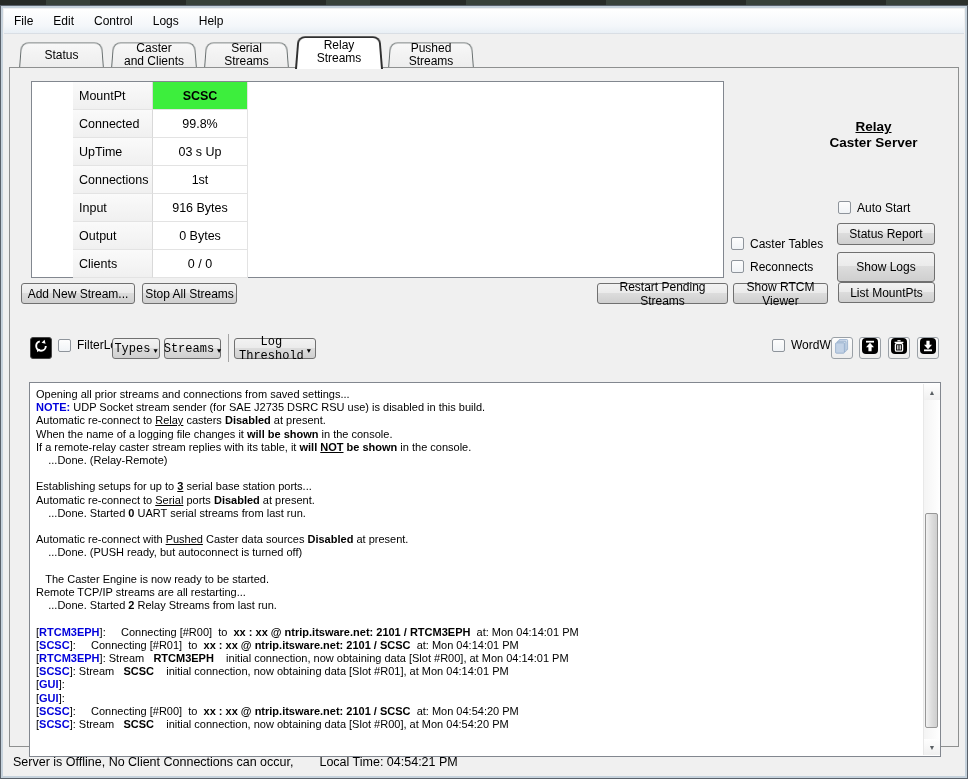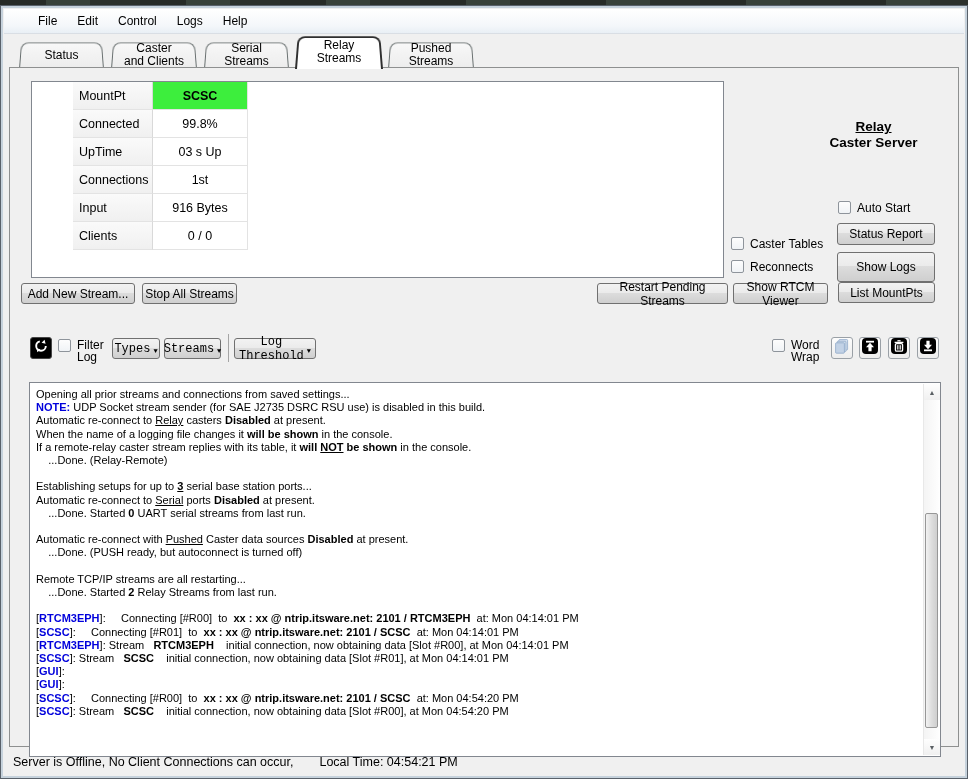--- a/index.html
+++ b/index.html
@@ -6,21 +6,21 @@
   html,body { width:968px; height:779px; overflow:hidden; background:#2E332E;
               font-family:"Liberation Sans", sans-serif; }
   .desktop-strip { position:absolute; left:0; top:0; width:968px; height:5px;
     background:repeating-linear-gradient(90deg,#272B27 0 46px,#39423a 46px 90px,#2c312c 90px 140px); }
   .window { position:absolute; left:0; top:5px; width:968px; height:774px;
     background:#F0F0F0; border:1px solid #59616A; box-shadow: inset 0 0 0 2px #C6D2DC; }
 
   
   .menubar { position:absolute; left:3px; top:3px; right:3px; height:25px;
     background:linear-gradient(#FFFFFF,#F4F7FA 70%,#E9EFF5); border-bottom:1px solid #D9DEE4;
-    display:flex; align-items:center; padding-left:24px; font-size:12px; }
+    display:flex; align-items:center; padding-left:0; font-size:12px; }
   .menu-item { padding:3px 10px; color:#000; cursor:default; }
 
   
   .tab { position:absolute; }
   .tab-shape { position:absolute; inset:0; background:linear-gradient(#F8F8F8,#ECECEC);
     border:1px solid #666D6D; border-bottom:none; border-radius:8px 8px 0 0;
     transform:perspective(30px) rotateX(3.2deg); transform-origin:50% 100%; }
   .tab.active .tab-shape { background:#FFFFFF; border:2px solid #2F2F2F; border-bottom:none; }
   .tab-label { position:absolute; inset:0; display:flex; flex-direction:column;
     align-items:center; justify-content:center; font-size:12px; line-height:13px; color:#000; }
@@ -42,21 +42,21 @@
   .tcell-value.hl { font-weight:bold; }
 
   
   .relay-title { position:absolute; left:790px; top:118px; width:165px; text-align:center;
     font-size:13.5px; font-weight:bold; line-height:16px; }
   .relay-title .u { text-decoration:underline; }
 
   .checkbox { width:13px; height:13px; background:linear-gradient(#FDFDFD,#F0F3F6);
     border:1px solid #8E949B; border-radius:2px; flex:0 0 13px; }
   .cb-row { position:absolute; display:flex; gap:6px; font-size:12px; }
-  .cb-lines { display:flex; flex-direction:column; line-height:12px; font-size:12px; }
+  .cb-lines { display:flex; line-height:12px; font-size:12px; }
 
   .btn { border:1px solid #707070; border-radius:3px; color:#000; font-size:12px;
     background:linear-gradient(#F2F2F2 0%,#EBEBEB 45%,#DDDDDD 46%,#CFCFCF 100%);
     display:flex; align-items:center; justify-content:center; position:absolute; cursor:default; }
   .btn.small-pad { padding:0 23px;font-family:Liberation Mono, monospace; }
 
   
   .toolbar-sep { position:absolute; left:227px; top:333px; width:1px; height:28px; background:#A5A5A5; }
   .icon-btn { position:absolute; width:22px; height:22px; border:1px solid #9AA0A6; border-radius:3px;
     background:linear-gradient(#FDFDFD,#EDEDED); display:flex; align-items:center; justify-content:center; }
@@ -154,20 +154,24 @@
         <div class="tcell-label">UpTime</div>
         <div class="tcell-value">03 s Up</div>
       </div>
       <div class="trow">
         <div class="tcell-label">Connections</div>
         <div class="tcell-value">1st</div>
       </div>
       <div class="trow">
         <div class="tcell-label">Input</div>
         <div class="tcell-value">916 Bytes</div>
+      </div>
+      <div class="trow">
+        <div class="tcell-label">Output</div>
+        <div class="tcell-value">0 Bytes</div>
       </div>
       <div class="trow">
         <div class="tcell-label">Clients</div>
         <div class="tcell-value">0 / 0</div>
       </div>
     </div>
 
   <div class="relay-title" style="top:113px;">
     <div class="u">Relay</div>
     <div>Caster Server</div>
@@ -282,20 +286,21 @@
         <div class="log-line"><span class="s-n">If a remote-relay caster stream replies with its table, it </span><span class="s-b">will </span><span class="s-bu">NOT</span><span class="s-b"> be shown</span><span class="s-n"> in the console.</span></div>
         <div class="log-line"><span class="s-n">    ...Done. (Relay-Remote)</span></div>
         <div class="log-line">&nbsp;</div>
         <div class="log-line"><span class="s-n">Establishing setups for up to </span><span class="s-bu">3</span><span class="s-n"> serial base station ports...</span></div>
         <div class="log-line"><span class="s-n">Automatic re-connect to </span><span class="s-u">Serial</span><span class="s-n"> ports </span><span class="s-b">Disabled</span><span class="s-n"> at present.</span></div>
         <div class="log-line"><span class="s-n">    ...Done. Started </span><span class="s-b">0</span><span class="s-n"> UART serial streams from last run.</span></div>
         <div class="log-line">&nbsp;</div>
         <div class="log-line"><span class="s-n">Automatic re-connect with </span><span class="s-u">Pushed</span><span class="s-n"> Caster data sources </span><span class="s-b">Disabled</span><span class="s-n"> at present.</span></div>
         <div class="log-line"><span class="s-n">    ...Done. (PUSH ready, but autoconnect is turned off)</span></div>
         <div class="log-line">&nbsp;</div>
+        <div class="log-line"><span class="s-n">   The Caster Engine is now ready to be started.</span></div>
         <div class="log-line"><span class="s-n">Remote TCP/IP streams are all restarting...</span></div>
         <div class="log-line"><span class="s-n">    ...Done. Started </span><span class="s-b">2</span><span class="s-n"> Relay Streams from last run.</span></div>
         <div class="log-line">&nbsp;</div>
         <div class="log-line"><span class="s-n">[</span><span class="s-kb" style="color: rgb(0, 0, 220);">RTCM3EPH</span><span class="s-n">]:     Connecting [#R00]  to  </span><span class="s-b">xx : xx @ ntrip.itsware.net: 2101 / RTCM3EPH</span><span class="s-n">  at: Mon 04:14:01 PM</span></div>
         <div class="log-line"><span class="s-n">[</span><span class="s-kb" style="color: rgb(0, 0, 220);">SCSC</span><span class="s-n">]:     Connecting [#R01]  to  </span><span class="s-b">xx : xx @ ntrip.itsware.net: 2101 / SCSC</span><span class="s-n">  at: Mon 04:14:01 PM</span></div>
         <div class="log-line"><span class="s-n">[</span><span class="s-kb" style="color: rgb(0, 0, 220);">RTCM3EPH</span><span class="s-n">]: Stream   </span><span class="s-b">RTCM3EPH</span><span class="s-n">    initial connection, now obtaining data [Slot #R00], at Mon 04:14:01 PM</span></div>
         <div class="log-line"><span class="s-n">[</span><span class="s-kb" style="color: rgb(0, 0, 220);">SCSC</span><span class="s-n">]: Stream   </span><span class="s-b">SCSC</span><span class="s-n">    initial connection, now obtaining data [Slot #R01], at Mon 04:14:01 PM</span></div>
         <div class="log-line"><span class="s-n">[</span><span class="s-kb" style="color: rgb(0, 0, 220);">GUI</span><span class="s-n">]:</span></div>
         <div class="log-line"><span class="s-n">[</span><span class="s-kb" style="color: rgb(0, 0, 220);">GUI</span><span class="s-n">]:</span></div>
         <div class="log-line"><span class="s-n">[</span><span class="s-kb" style="color: rgb(0, 0, 220);">SCSC</span><span class="s-n">]:     Connecting [#R00]  to  </span><span class="s-b">xx : xx @ ntrip.itsware.net: 2101 / SCSC</span><span class="s-n">  at: Mon 04:54:20 PM</span></div>

